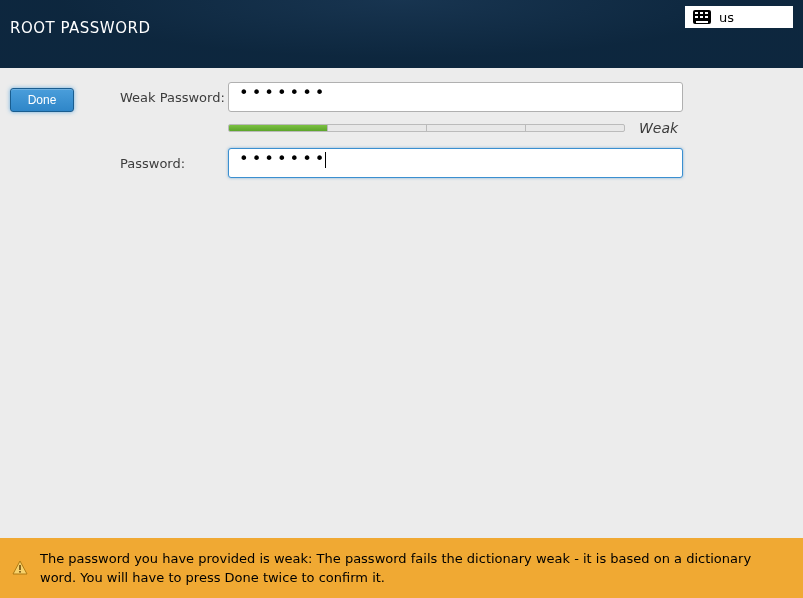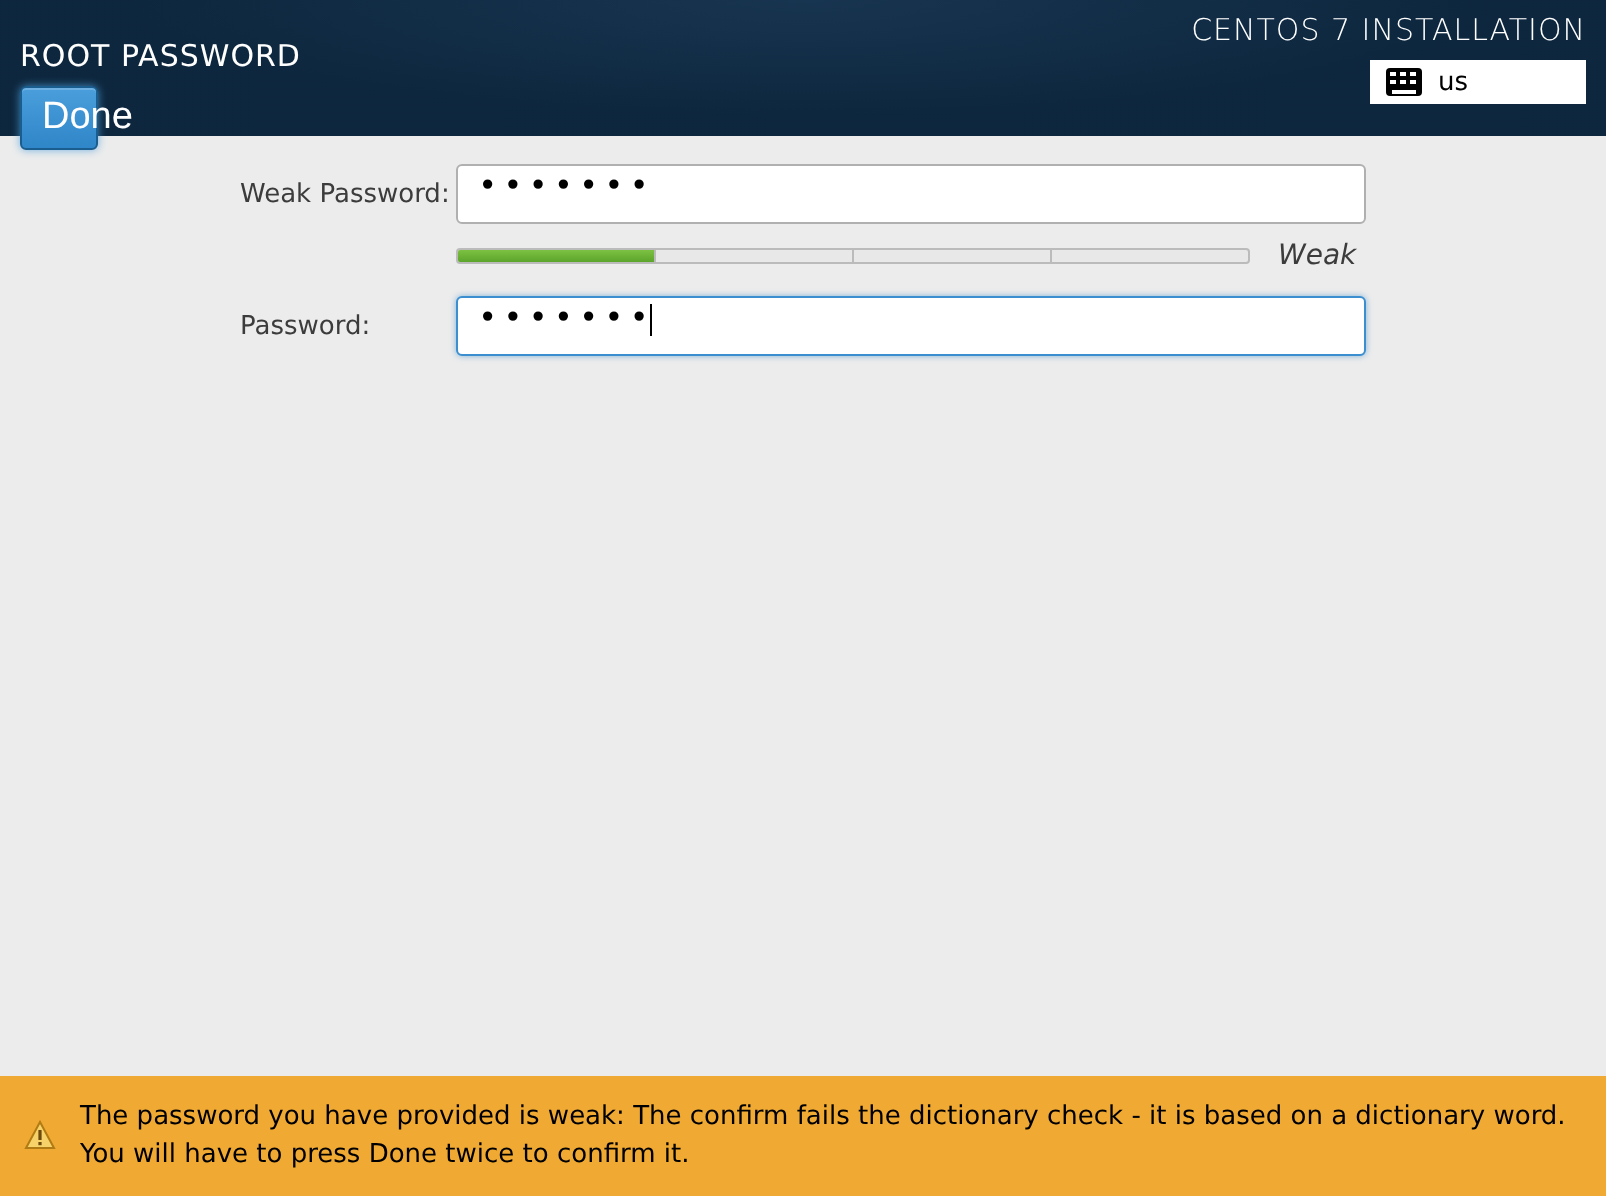--- a/index.html
+++ b/index.html
@@ -31,25 +31,26 @@
       font-size: 15px;
       font-weight: 500;
       letter-spacing: 0.5px;
       margin-top: 13px;
     }
     .done-btn {
       background: linear-gradient(to bottom, #4a9edb 0%, #2f86c8 100%);
       border: 1px solid #1a5d8f;
       border-radius: 3px;
       color: #fff;
-      font-size: 19px;
+      font-size: 12px;
       padding: 4px 10px;
       cursor: pointer;
       box-shadow: 0 0 4px rgba(80,160,220,0.8), inset 0 1px 0 rgba(255,255,255,0.2);
-      width: 39px;
+      width: 64px;
+      margin-top: 45px;
     }
     .header-right {
       display: flex;
       flex-direction: column;
       align-items: flex-end;
       gap: 6px;
     }
     .install-title {
       font-size: 15px;
       font-weight: 300;
@@ -190,21 +191,20 @@
   </style>
 </head>
 <body>
 
 <div class="header">
   <div class="header-left">
     <div class="header-title">ROOT PASSWORD</div>
     <button class="done-btn">Done</button>
   </div>
   <div class="header-right">
-    <div class="install-title">CENTOS 7 INSTALLATION</div>
     <div class="kb-selector">
       <span class="kb-icon"></span>
       <span>us</span>
     </div>
   </div>
 </div>
 
 <div class="content">
 
   <div class="form-row">
@@ -231,14 +231,14 @@
     </div>
   </div>
 </div>
 
 <div class="warning-bar">
   <svg class="warn-icon" viewBox="0 0 16 16">
     <polygon points="8,1 15,14 1,14" fill="#f7d26b" stroke="#b07b12" stroke-width="1"></polygon>
     <rect x="7.2" y="5" width="1.6" height="5" fill="#6b4a0b"></rect>
     <rect x="7.2" y="11" width="1.6" height="1.6" fill="#6b4a0b"></rect>
   </svg>
-  <div class="warn-text">The password you have provided is weak: The confirm fails the dictionary check - it is based on a dictionary word. You will have to press Done twice to confirm it.</div>
+  <div class="warn-text">The password you have provided is weak: The password fails the dictionary weak - it is based on a dictionary word. You will have to press Done twice to confirm it.</div>
 </div>
 
 </body></html>

